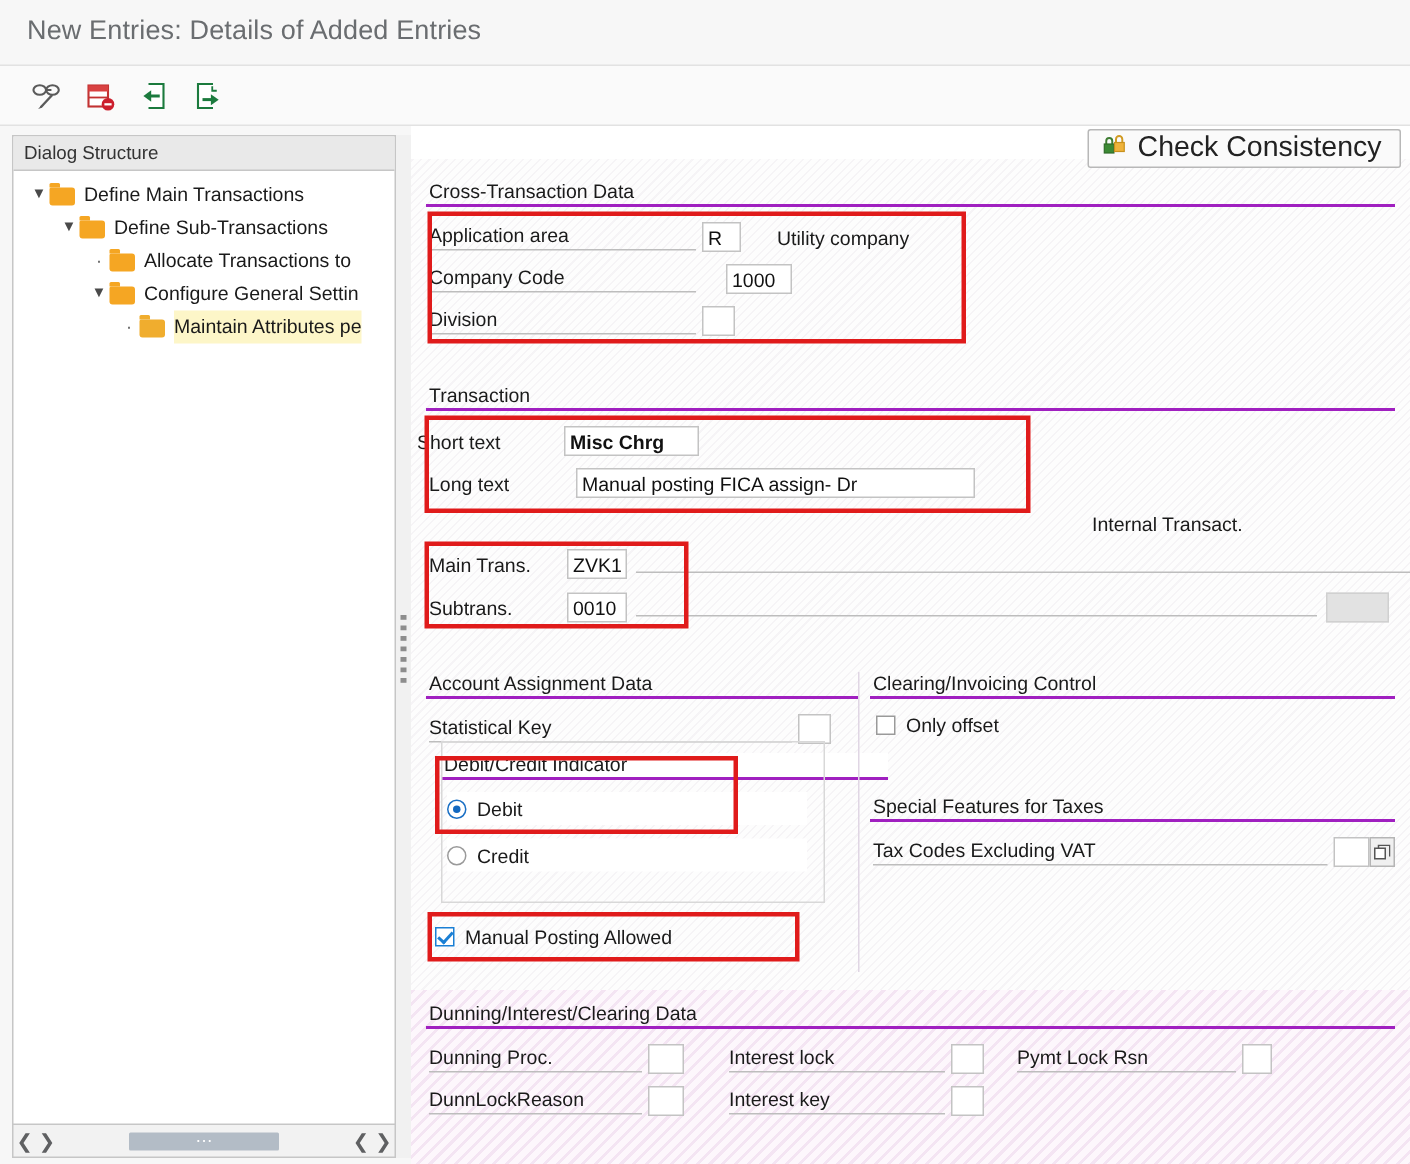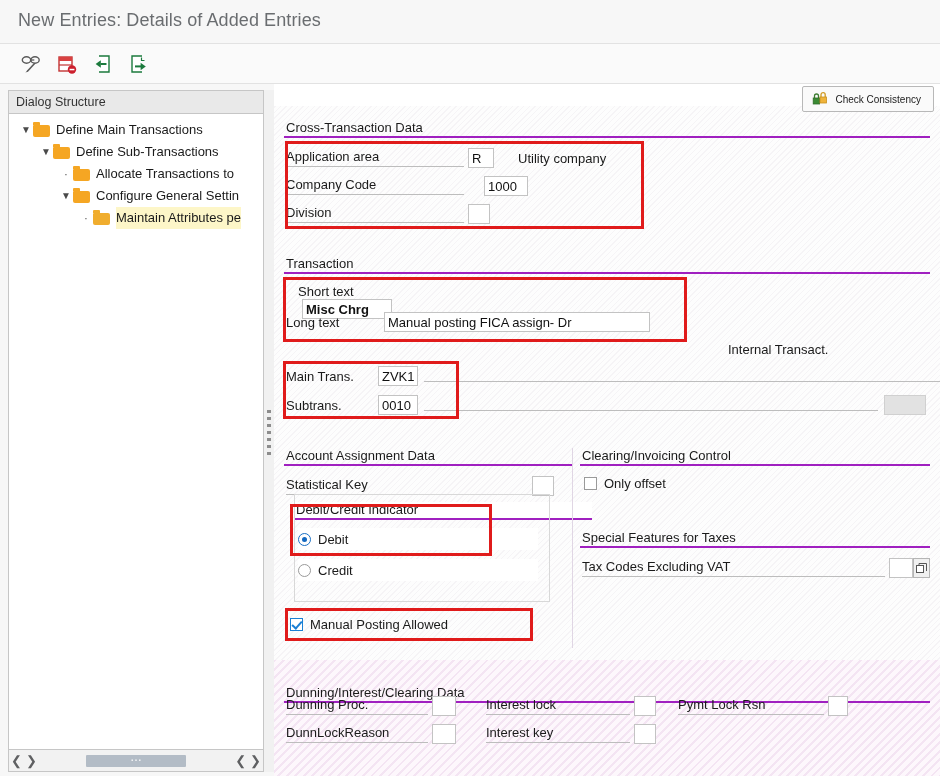--- a/index.html
+++ b/index.html
@@ -131,21 +131,21 @@
   .content-top {
     position: absolute; left: 0; top: 0; width: 666px; height: 22px;
     background: #ffffff;
   }
 
   .btn-check {
     position: absolute; right: 6px; top: 2px; height: 26px;
     display: flex; align-items: center; gap: 7px;
     padding: 0 12px 0 9px;
     background: #fafafa; border: 1px solid #b8b8b8; border-radius: 2px;
-    font-size: 10px; color: #222; cursor: pointer; white-space: nowrap;
+    font-size: 19px; color: #222; cursor: pointer; white-space: nowrap;
   }
 
   
   .panel { position: absolute; }
   .panel > .ptitle {
     font-size: 13px; color: #1a1a1a; white-space: nowrap;
     padding-left: 2px; margin-bottom: 1px;
   }
   .panel > .prule { height: 2px; background: #a020c0; width: 100%; }
 
@@ -337,21 +337,21 @@
     <div class="fieldrow" style="left:12px; top:120px; width:360px;">
       <span class="flabel underline" style="width:178px; display:inline-block; padding-bottom:2px;">Division</span>
       <span class="finput" style="width:22px; margin-left:4px;"></span>
     </div>
 
     <div class="panel" style="left:10px; top:172px; width:646px;">
       <div class="ptitle">Transaction</div>
       <div class="prule"></div>
     </div>
 
-    <div class="fieldrow" style="left:24px; top:200px;flex-direction:column;">
+    <div class="fieldrow" style="left:4px; top:200px;">
       <span class="flabel" style="width:98px; display:inline-block;">Short text</span>
       <span class="finput" style="width:90px;font-weight:bold;">Misc Chrg</span>
     </div>
 
     <div class="fieldrow" style="left:12px; top:228px;">
       <span class="flabel" style="width:98px; display:inline-block;">Long text</span>
       <span class="finput" style="width:266px;">Manual posting FICA assign- Dr</span>
     </div>
 
     <div class="fieldrow" style="left:454px; top:258px;">
@@ -429,21 +429,21 @@
         </svg>
       </span>
     </div>
 
     <div style="position:absolute; left:298px; top:364px; width:1px; height:200px; background:#e0d6e4;"></div>
 
     <div style="position:absolute; left:0; top:576px; width:666px; height:116px;
                 background-color:#fdf7fc;
                 background-image: repeating-linear-gradient(135deg, rgba(170,80,170,.11) 0 2px, transparent 2px 6px);"></div>
 
-    <div class="panel" style="left:10px; top:584px; width:646px;margin-top:17px;">
+    <div class="panel" style="left:10px; top:584px; width:646px;">
       <div class="ptitle">Dunning/Interest/Clearing Data</div>
       <div class="prule"></div>
     </div>
 
     <div class="fieldrow" style="left:212px; top:612px; width:170px;">
       <span class="flabel underline" style="flex:1; display:inline-block; padding-bottom:2px;">Interest lock</span>
       <span class="finput" style="width:22px; margin-left:4px;"></span>
     </div>
 
     <div class="fieldrow" style="left:12px; top:612px; width:170px;">

